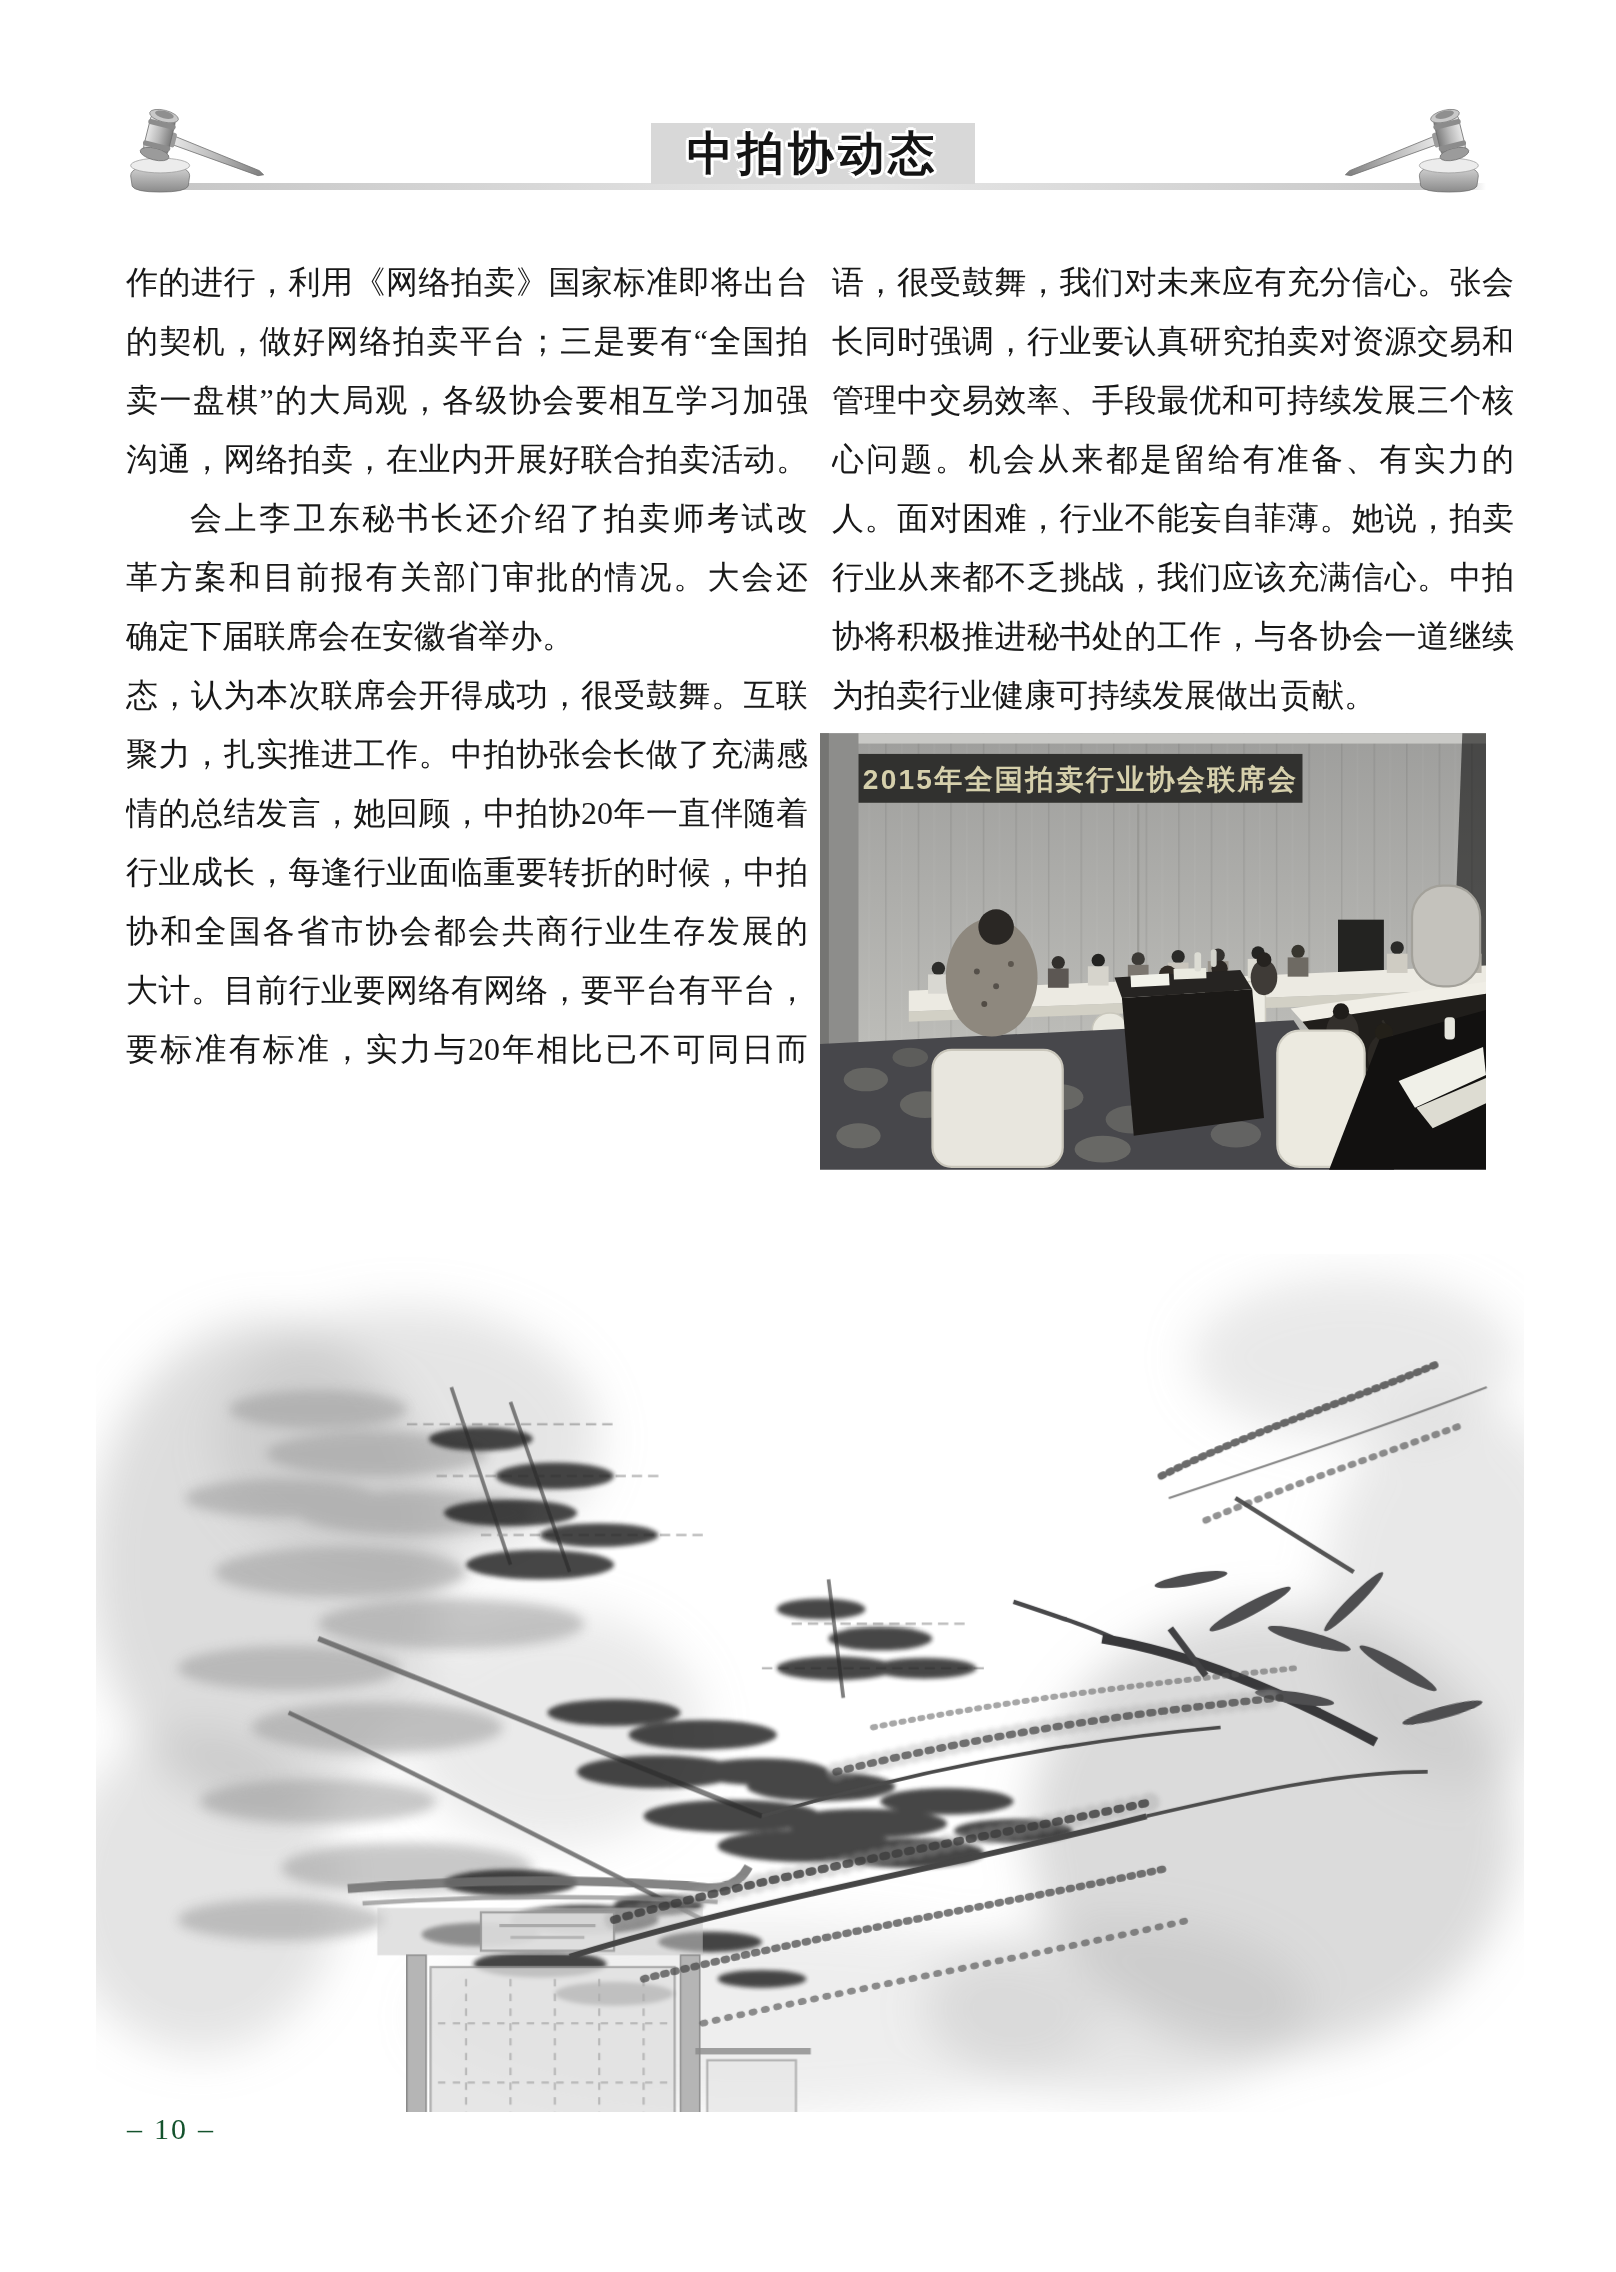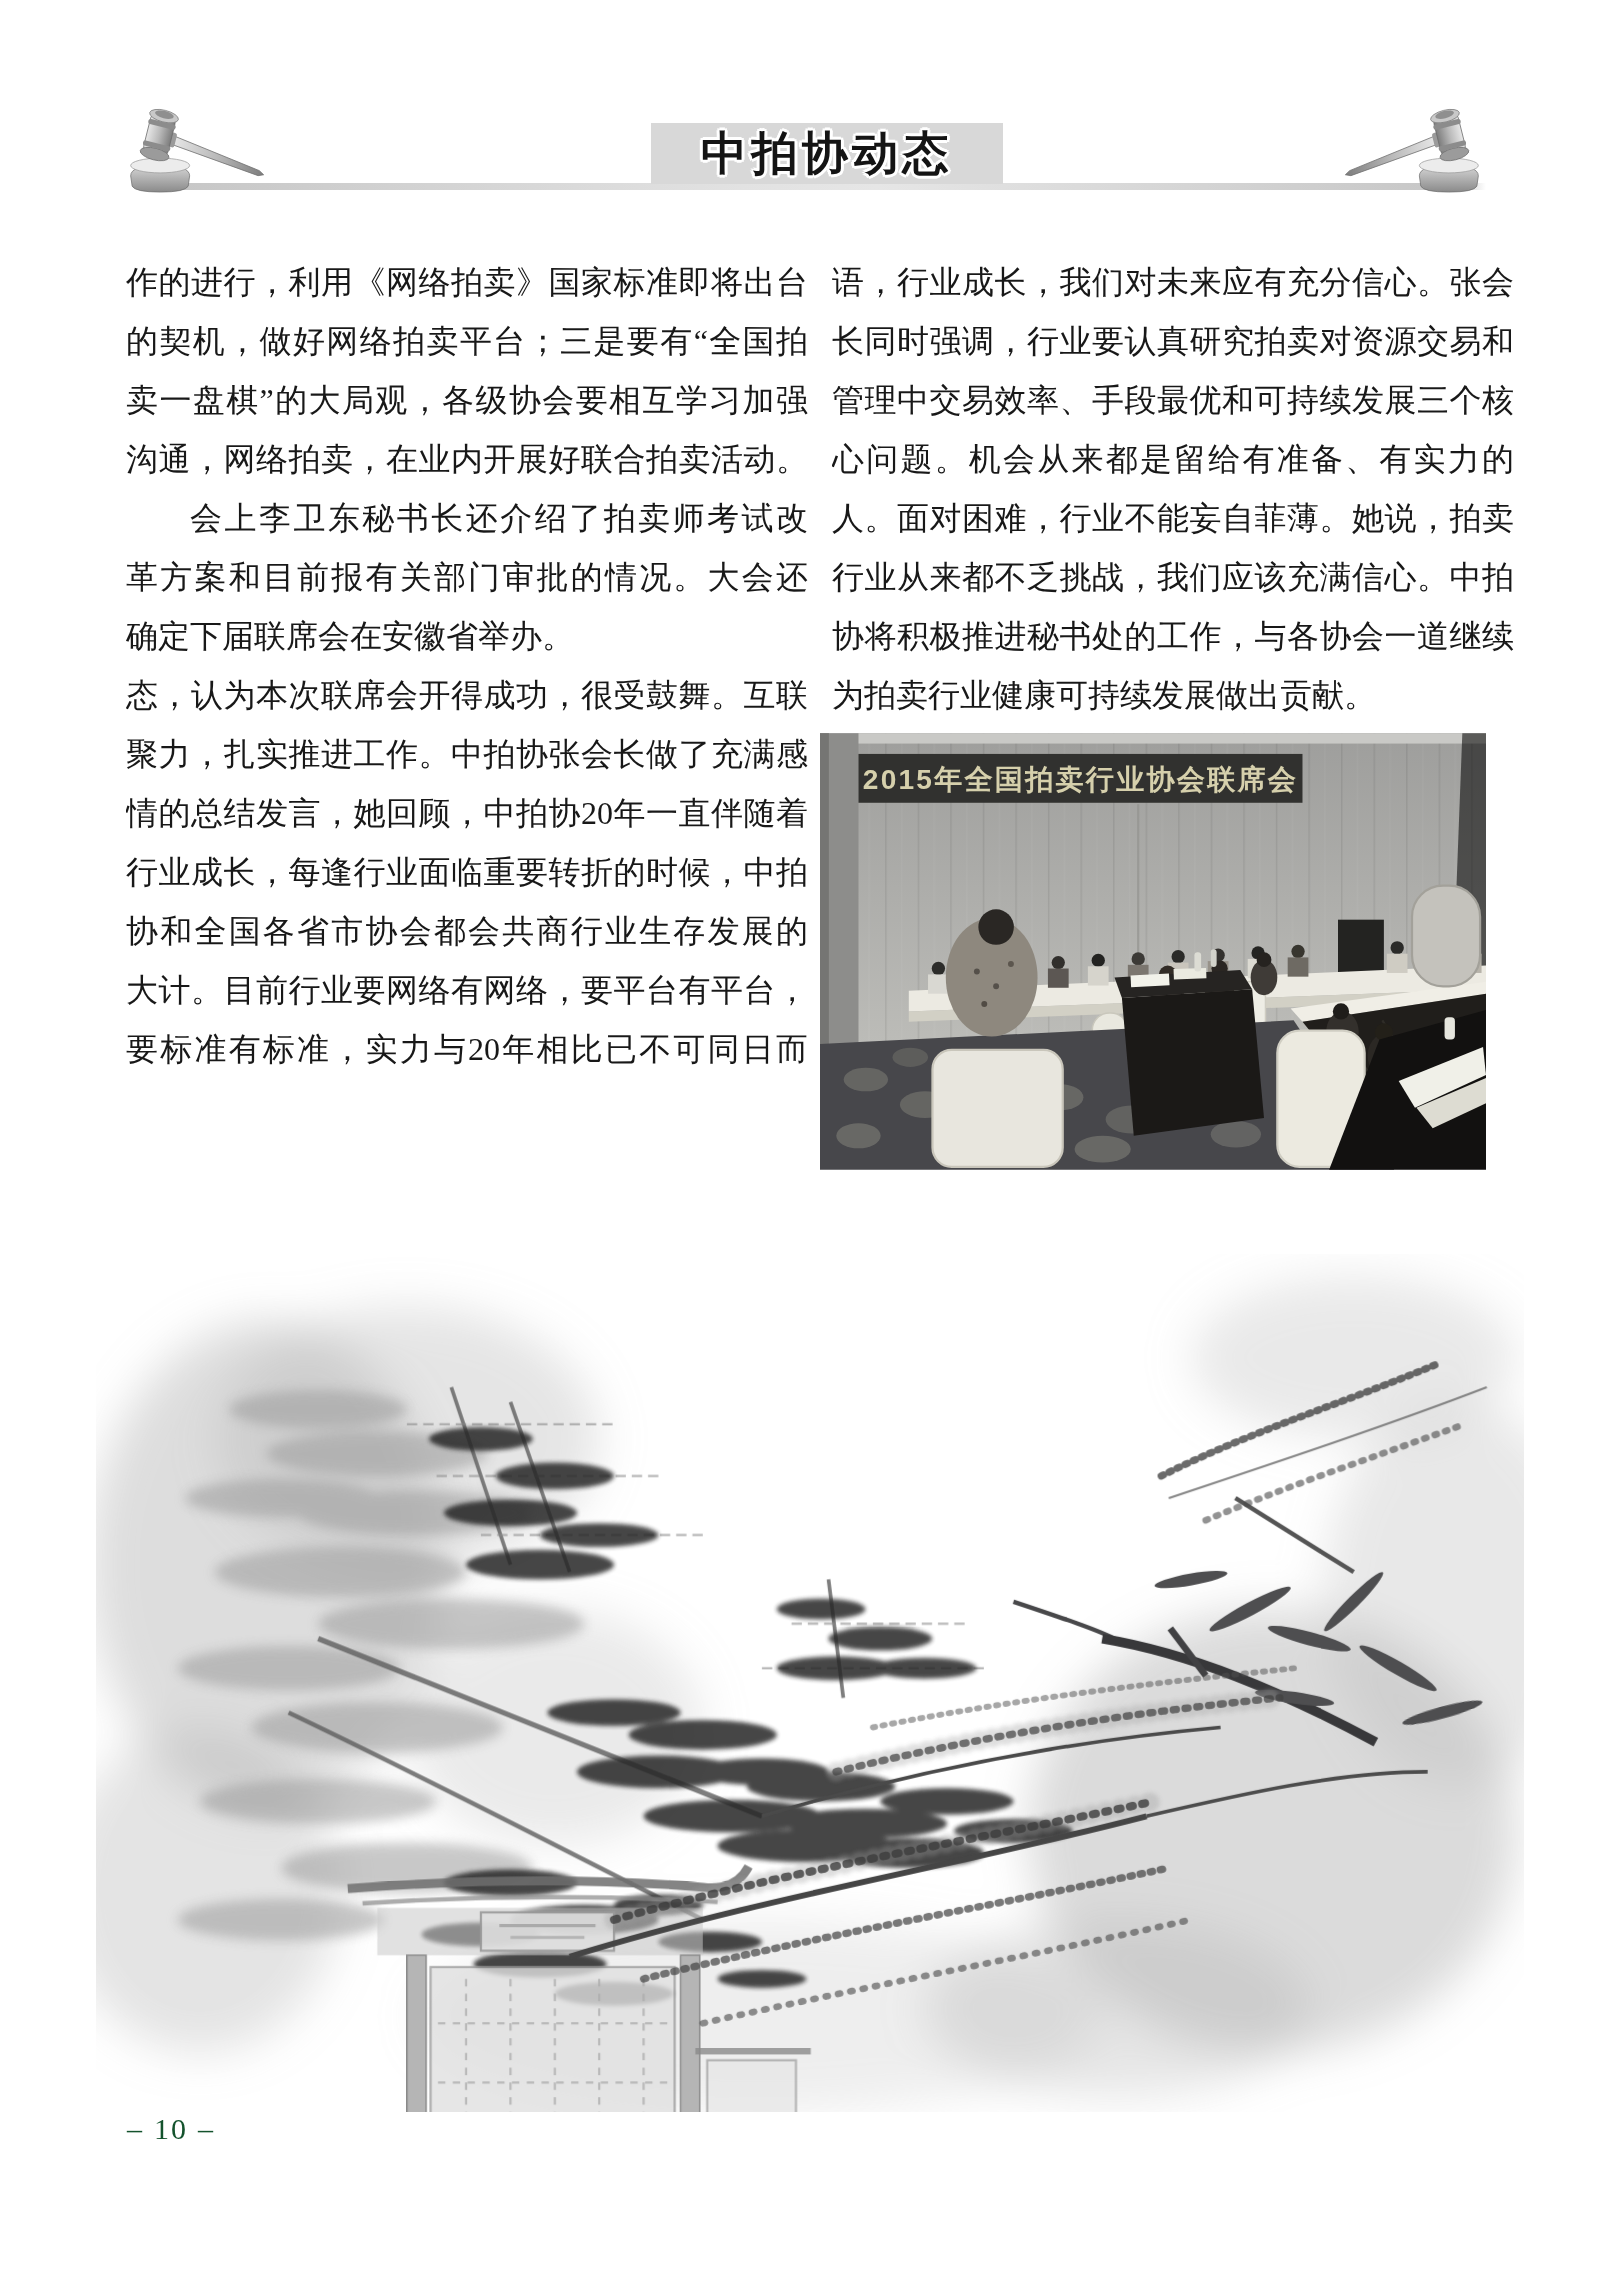--- a/index.html
+++ b/index.html
@@ -5,21 +5,21 @@
   html,body{margin:0;padding:0;background:#ffffff;}
   #page{position:relative;width:1617px;height:2273px;background:#ffffff;overflow:hidden;
         font-family:"Liberation Serif",serif;color:#1a1a1a;}
 
   
   .gavel{position:absolute;top:108px;width:157px;height:87px;}
   #gavel-left{left:120px;}
   #gavel-right{left:1332px;transform:scaleX(-1);}
   #header-divider{position:absolute;left:133px;top:183px;width:1353px;height:6.7px;
     background:linear-gradient(90deg,rgba(190,190,190,0) 0%,#c6c6c6 2%,#e2e2e2 45%,#e6e6e6 55%,#c6c6c6 98%,rgba(190,190,190,0) 100%);}
-  #title-box{position:absolute;left:651px;top:123px;width:352px;height:61px;background:#d8d8d8;
+  #title-box{position:absolute;left:651px;top:123px;width:324px;height:61px;background:#d8d8d8;
     display:flex;justify-content:center;}
   #title-box span{font-family:"Liberation Sans",sans-serif;font-weight:bold;font-size:46px;
     letter-spacing:4.4px;color:#141414;
     text-shadow:-2.2px -2.2px 0 #fff,2.2px -2.2px 0 #fff,-2.2px 2.2px 0 #fff,2.2px 2.2px 0 #fff,
                 0 -3px 0 #fff,0 3px 0 #fff,-3px 0 0 #fff,3px 0 0 #fff;}
 
   
   .col{position:absolute;top:253px;width:682px;}
   #col-left{left:126px;}
   #col-right{left:832px;}
@@ -107,21 +107,21 @@
     <div class="line j">态，认为本次联席会开得成功，很受鼓舞。互联</div>
     <div class="line j">聚力，扎实推进工作。中拍协张会长做了充满感</div>
     <div class="line j">情的总结发言，她回顾，中拍协20年一直伴随着</div>
     <div class="line j">行业成长，每逢行业面临重要转折的时候，中拍</div>
     <div class="line j">协和全国各省市协会都会共商行业生存发展的</div>
     <div class="line j">大计。目前行业要网络有网络，要平台有平台，</div>
     <div class="line j">要标准有标准，实力与20年相比已不可同日而</div>
   </div>
 
   <div id="col-right" class="col">
-    <div class="line j">语，行业成长，我们对未来应有充分信心。张会</div>
+    <div class="line j">语，很受鼓舞，我们对未来应有充分信心。张会</div>
     <div class="line j">长同时强调，行业要认真研究拍卖对资源交易和</div>
     <div class="line j">管理中交易效率、手段最优和可持续发展三个核</div>
     <div class="line j">心问题。机会从来都是留给有准备、有实力的</div>
     <div class="line j">人。面对困难，行业不能妄自菲薄。她说，拍卖</div>
     <div class="line j">行业从来都不乏挑战，我们应该充满信心。中拍</div>
     <div class="line j">协将积极推进秘书处的工作，与各协会一道继续</div>
     <div class="line e">为拍卖行业健康可持续发展做出贡献。</div>
   </div>
 
   <svg id="photo" viewBox="0 0 900 590">

